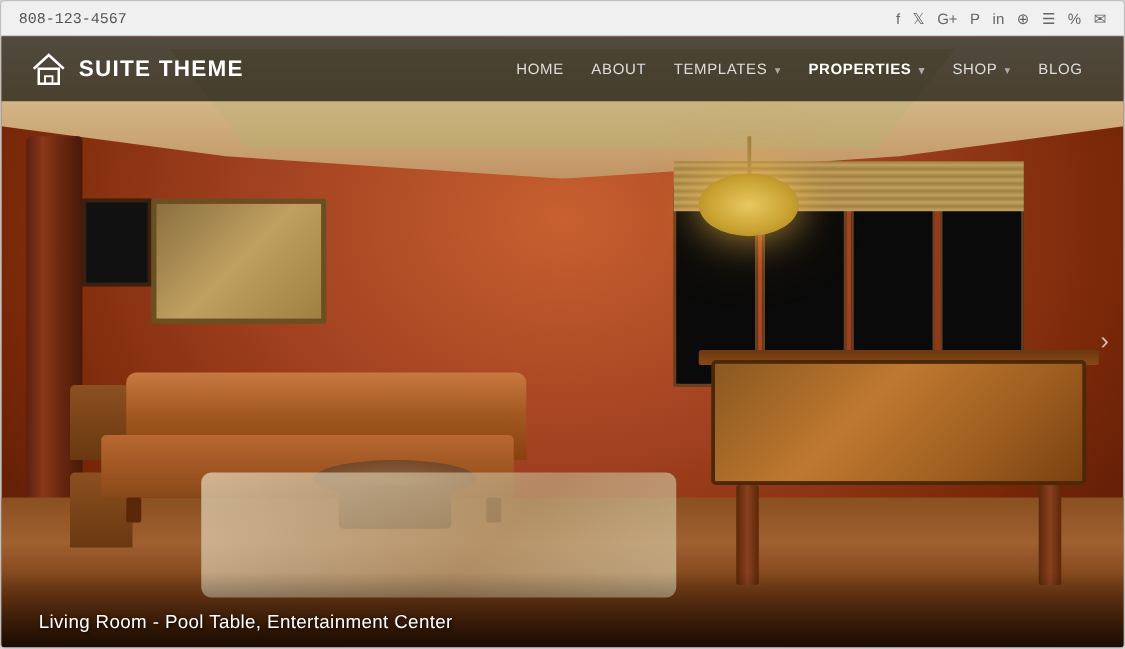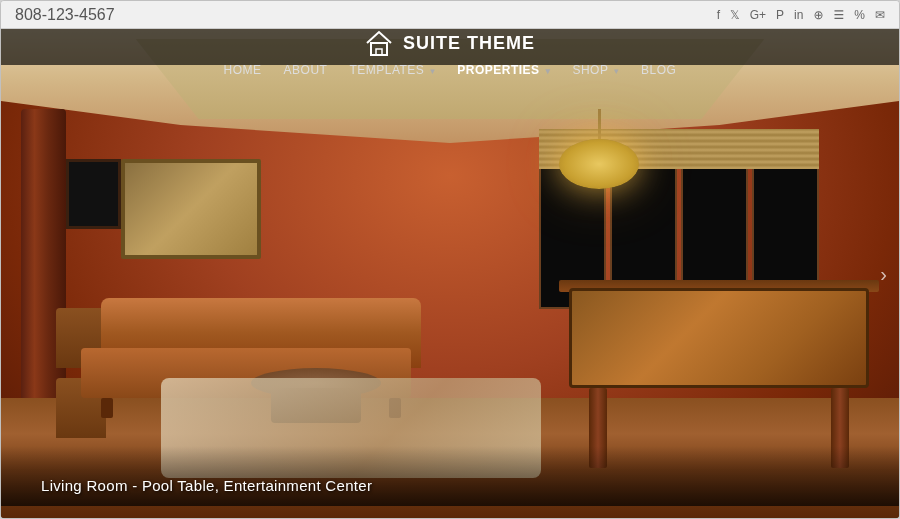--- a/index.html
+++ b/index.html
@@ -28,22 +28,23 @@
       border-bottom: 1px solid #ccc;
       height: 28px;
       display: flex;
       align-items: center;
       justify-content: space-between;
       padding: 0 14px;
       flex-shrink: 0;
     }
 
     .top-bar-phone {
-      font-size: 16px;
+      font-size: 12px;
       color: #555;
+      font-family: Liberation Mono, monospace;
     }
 
     .top-bar-icons {
       display: flex;
       gap: 10px;
       align-items: center;
     }
 
     .top-bar-icons span {
       font-size: 12px;
@@ -61,26 +62,25 @@
     }
 
     
     .site-header {
       background: rgba(0,0,0,0.65);
       position: absolute;
       top: 0;
       left: 0;
       right: 0;
       z-index: 10;
-      height: 36px;
+      height: 52px;
       display: flex;
       align-items: center;
       justify-content: space-between;
       padding: 0 24px;
-      flex-direction: column;
     }
 
     .logo {
       display: flex;
       align-items: center;
       gap: 10px;
       color: white;
       text-decoration: none;
     }
 
@@ -406,28 +406,28 @@
       left: 65px;
       width: 55px;
       height: 70px;
       background: #111;
       border: 3px solid #3a2010;
     }
 
     
     .caption-overlay {
       position: absolute;
-      bottom: 12px;
+      bottom: 0;
       left: 0;
       right: 0;
       height: 60px;
       background: linear-gradient(to top, rgba(0,0,0,0.7) 0%, transparent 100%);
       display: flex;
       align-items: flex-end;
-      padding: 12px 40px;
+      padding: 12px 30px;
     }
 
     .caption-text {
       color: white;
       font-size: 15px;
       font-weight: 400;
       text-shadow: 1px 1px 3px rgba(0,0,0,0.8);
       letter-spacing: 0.3px;
     }
 

